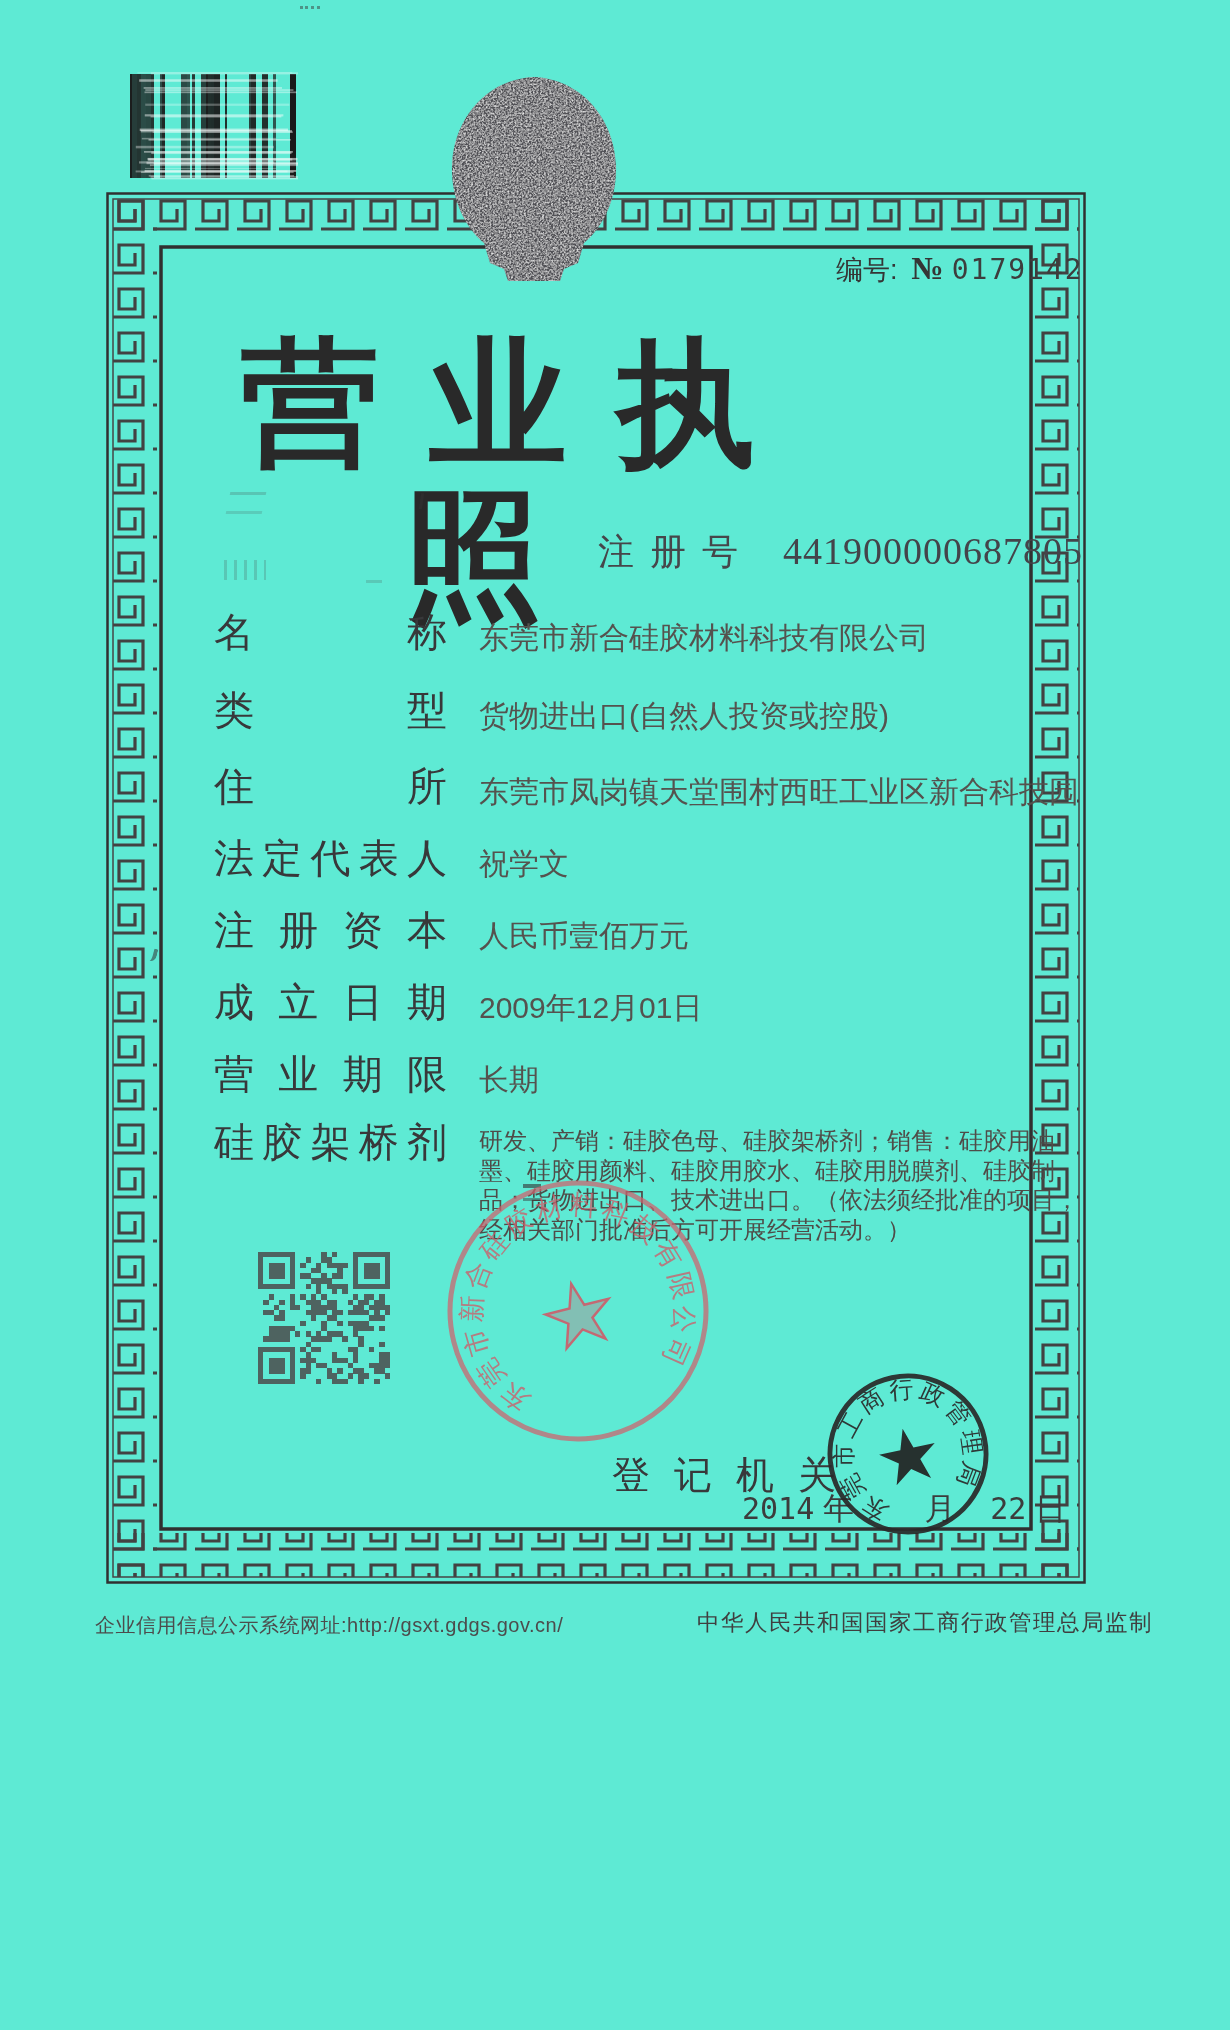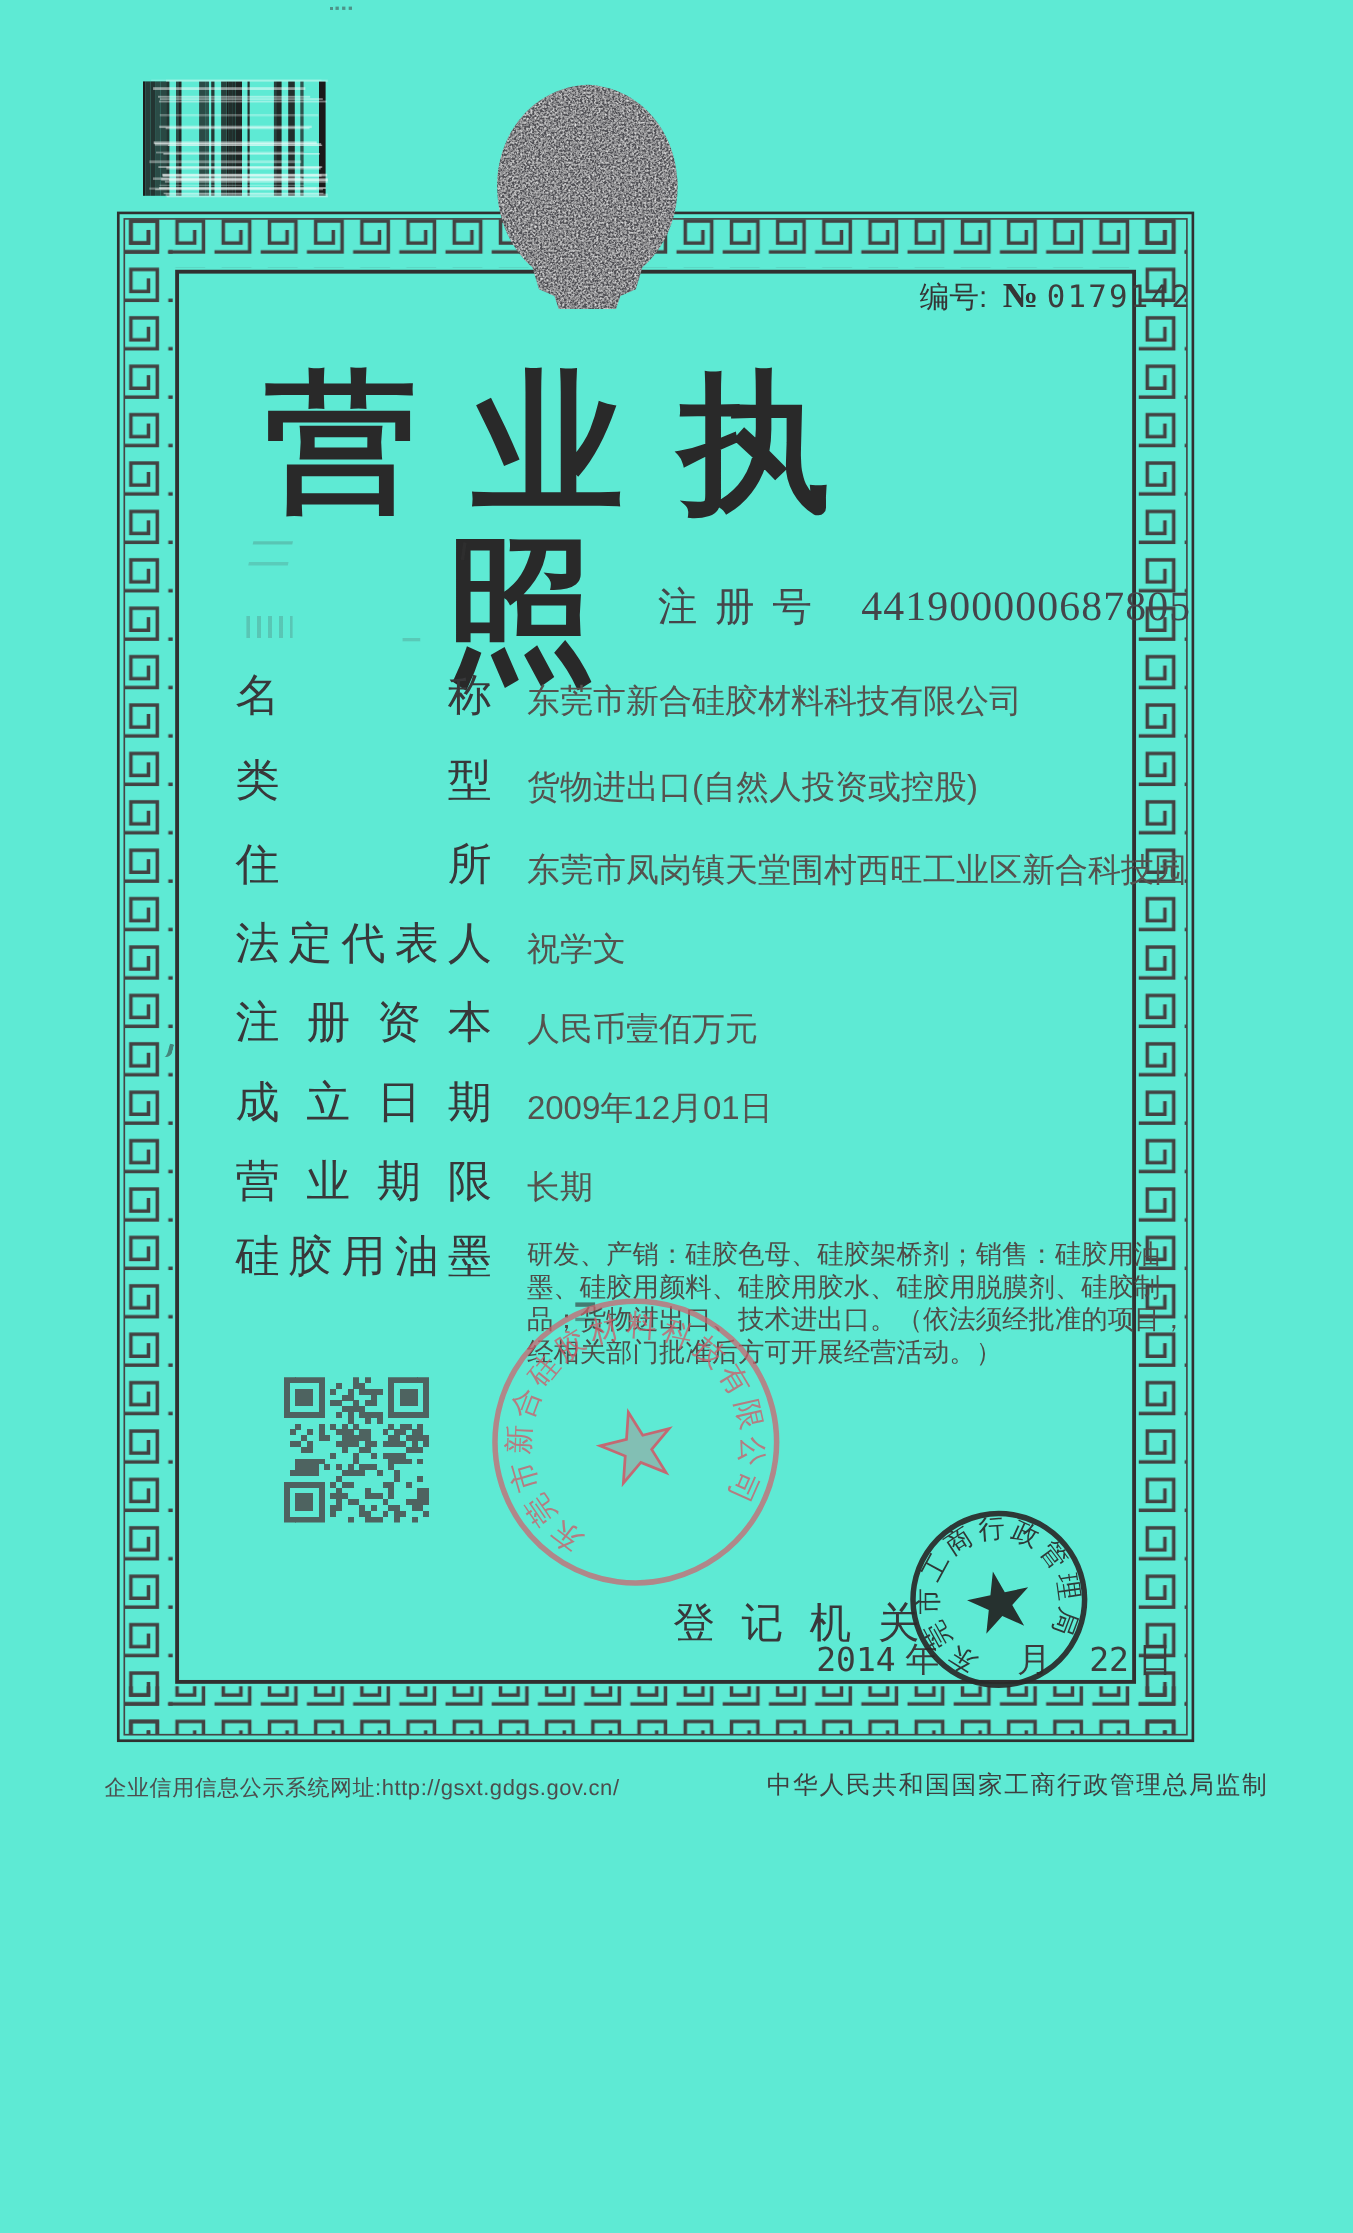--- a/index.html
+++ b/index.html
@@ -202,21 +202,21 @@
   </div>
   <div class="row" style="top:982px">
     <div class="label">成立日期</div>
     <div class="value">2009年12月01日</div>
   </div>
   <div class="row" style="top:1054px">
     <div class="label">营业期限</div>
     <div class="value">长期</div>
   </div>
   <div class="row scope" style="top:1122px">
-    <div class="label">硅胶用油墨</div>
+    <div class="label">硅胶架桥剂</div>
     <div class="value">研发、产销：硅胶色母、硅胶架桥剂；销售：硅胶用油墨、硅胶用颜料、硅胶用胶水、硅胶用脱膜剂、硅胶制品；货物进出口、技术进出口。（依法须经批准的项目，经相关部门批准后方可开展经营活动。）</div>
   </div>
 
   <svg class="abs qr" width="132" height="132" viewBox="0 0 25 25" id="qr-svg" style="shape-rendering:crispEdges">
       <rect x="12" y="0" width="1.02" height="1.02" fill="#4c4c4c"></rect>
       <rect x="14" y="0" width="1.02" height="1.02" fill="#4c4c4c"></rect>
       <rect x="9" y="1" width="1.02" height="1.02" fill="#4c4c4c"></rect>
       <rect x="12" y="1" width="1.02" height="1.02" fill="#4c4c4c"></rect>
       <rect x="13" y="1" width="1.02" height="1.02" fill="#4c4c4c"></rect>
       <rect x="8" y="2" width="1.02" height="1.02" fill="#4c4c4c"></rect>

